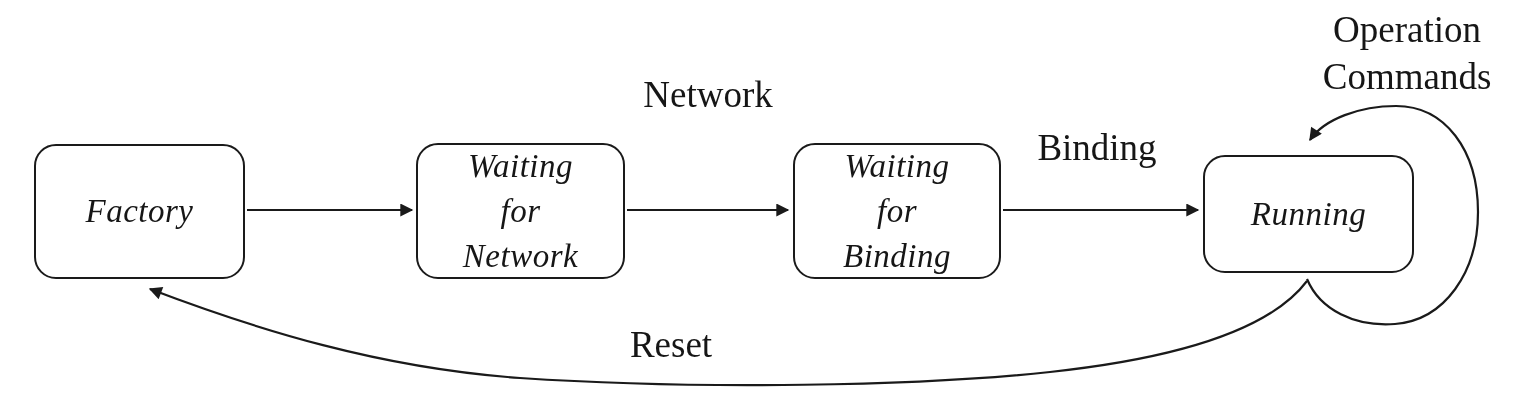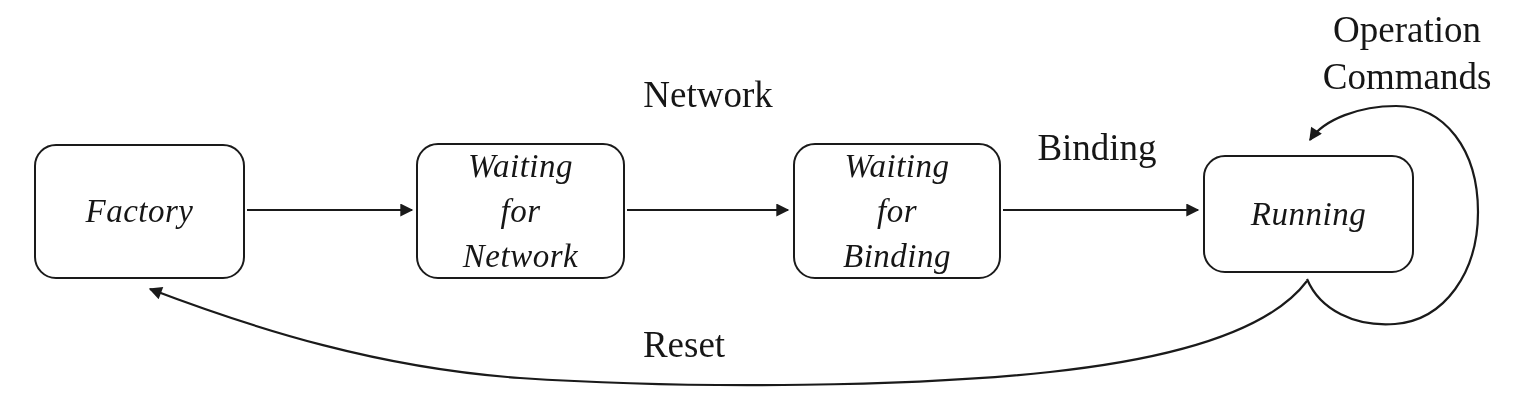--- a/index.html
+++ b/index.html
@@ -55,21 +55,21 @@
   #st-factory  { left: 34px;   top: 144px; width: 211px; height: 135px; }
   #st-network  { left: 416px;  top: 143px; width: 209px; height: 136px; }
   #st-binding  { left: 793px;  top: 143px; width: 208px; height: 136px; }
   #st-running  { left: 1203px; top: 143px; width: 211px; height: 118px; margin-top: 12px; }
 
   
   #lbl-bootup   { left: 246px;  top: 128px; width: 170px; }
   #lbl-netprov  { left: 603px;  top: 71px;  width: 210px; }
   #lbl-binding  { left: 1012px; top: 124px; width: 170px; }
   #lbl-opcmd    { left: 1282px; top: 6px;   width: 250px; }
-  #lbl-reset    { left: 609px;  top: 321px; width: 150px; font-family: Liberation Serif, serif; }
+  #lbl-reset    { left: 596px;  top: 321px; width: 150px; font-family: Liberation Serif, serif; }
 </style>
 </head>
 <body>
 
 <div class="canvas">
 
   <svg class="wires" viewBox="0 0 1521 402" xmlns="http://www.w3.org/2000/svg">
     <defs>
       <marker id="arrow" viewBox="0 0 10 10" refX="9" refY="5" markerWidth="16" markerHeight="13" orient="auto" markerUnits="userSpaceOnUse">
         <path d="M 0 0 L 10 5 L 0 10 z" fill="#1a1a1a"></path>

